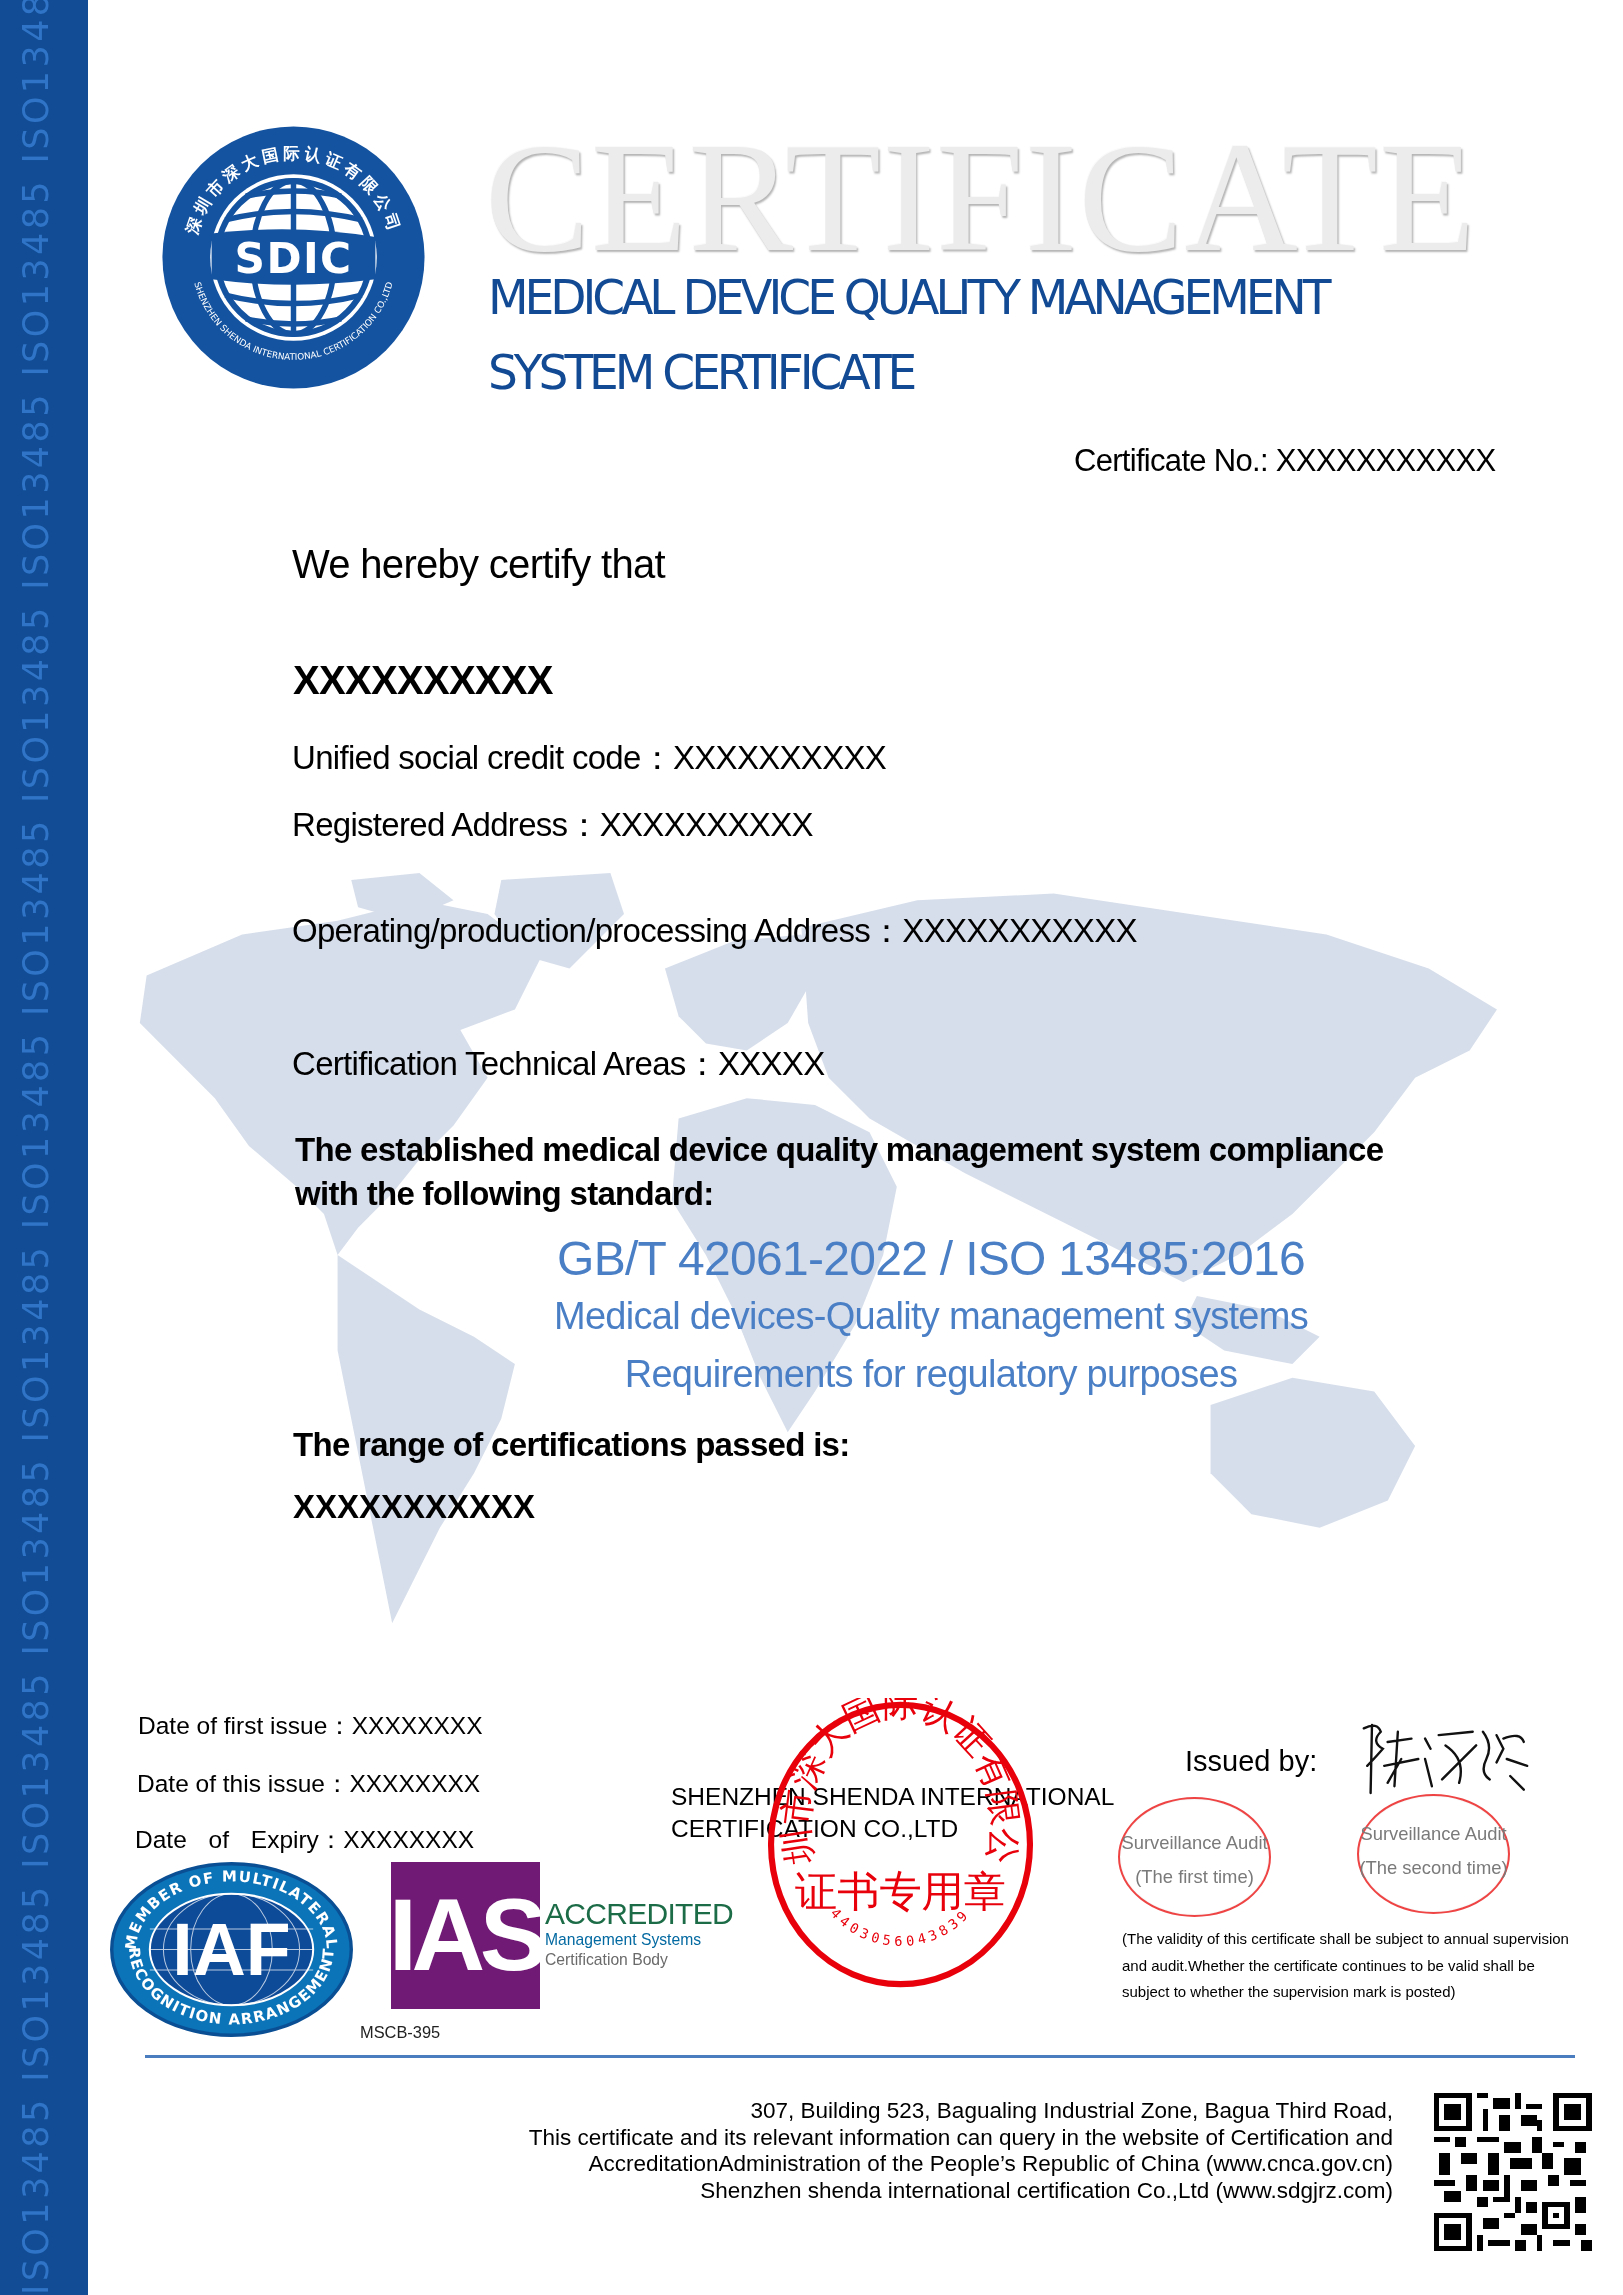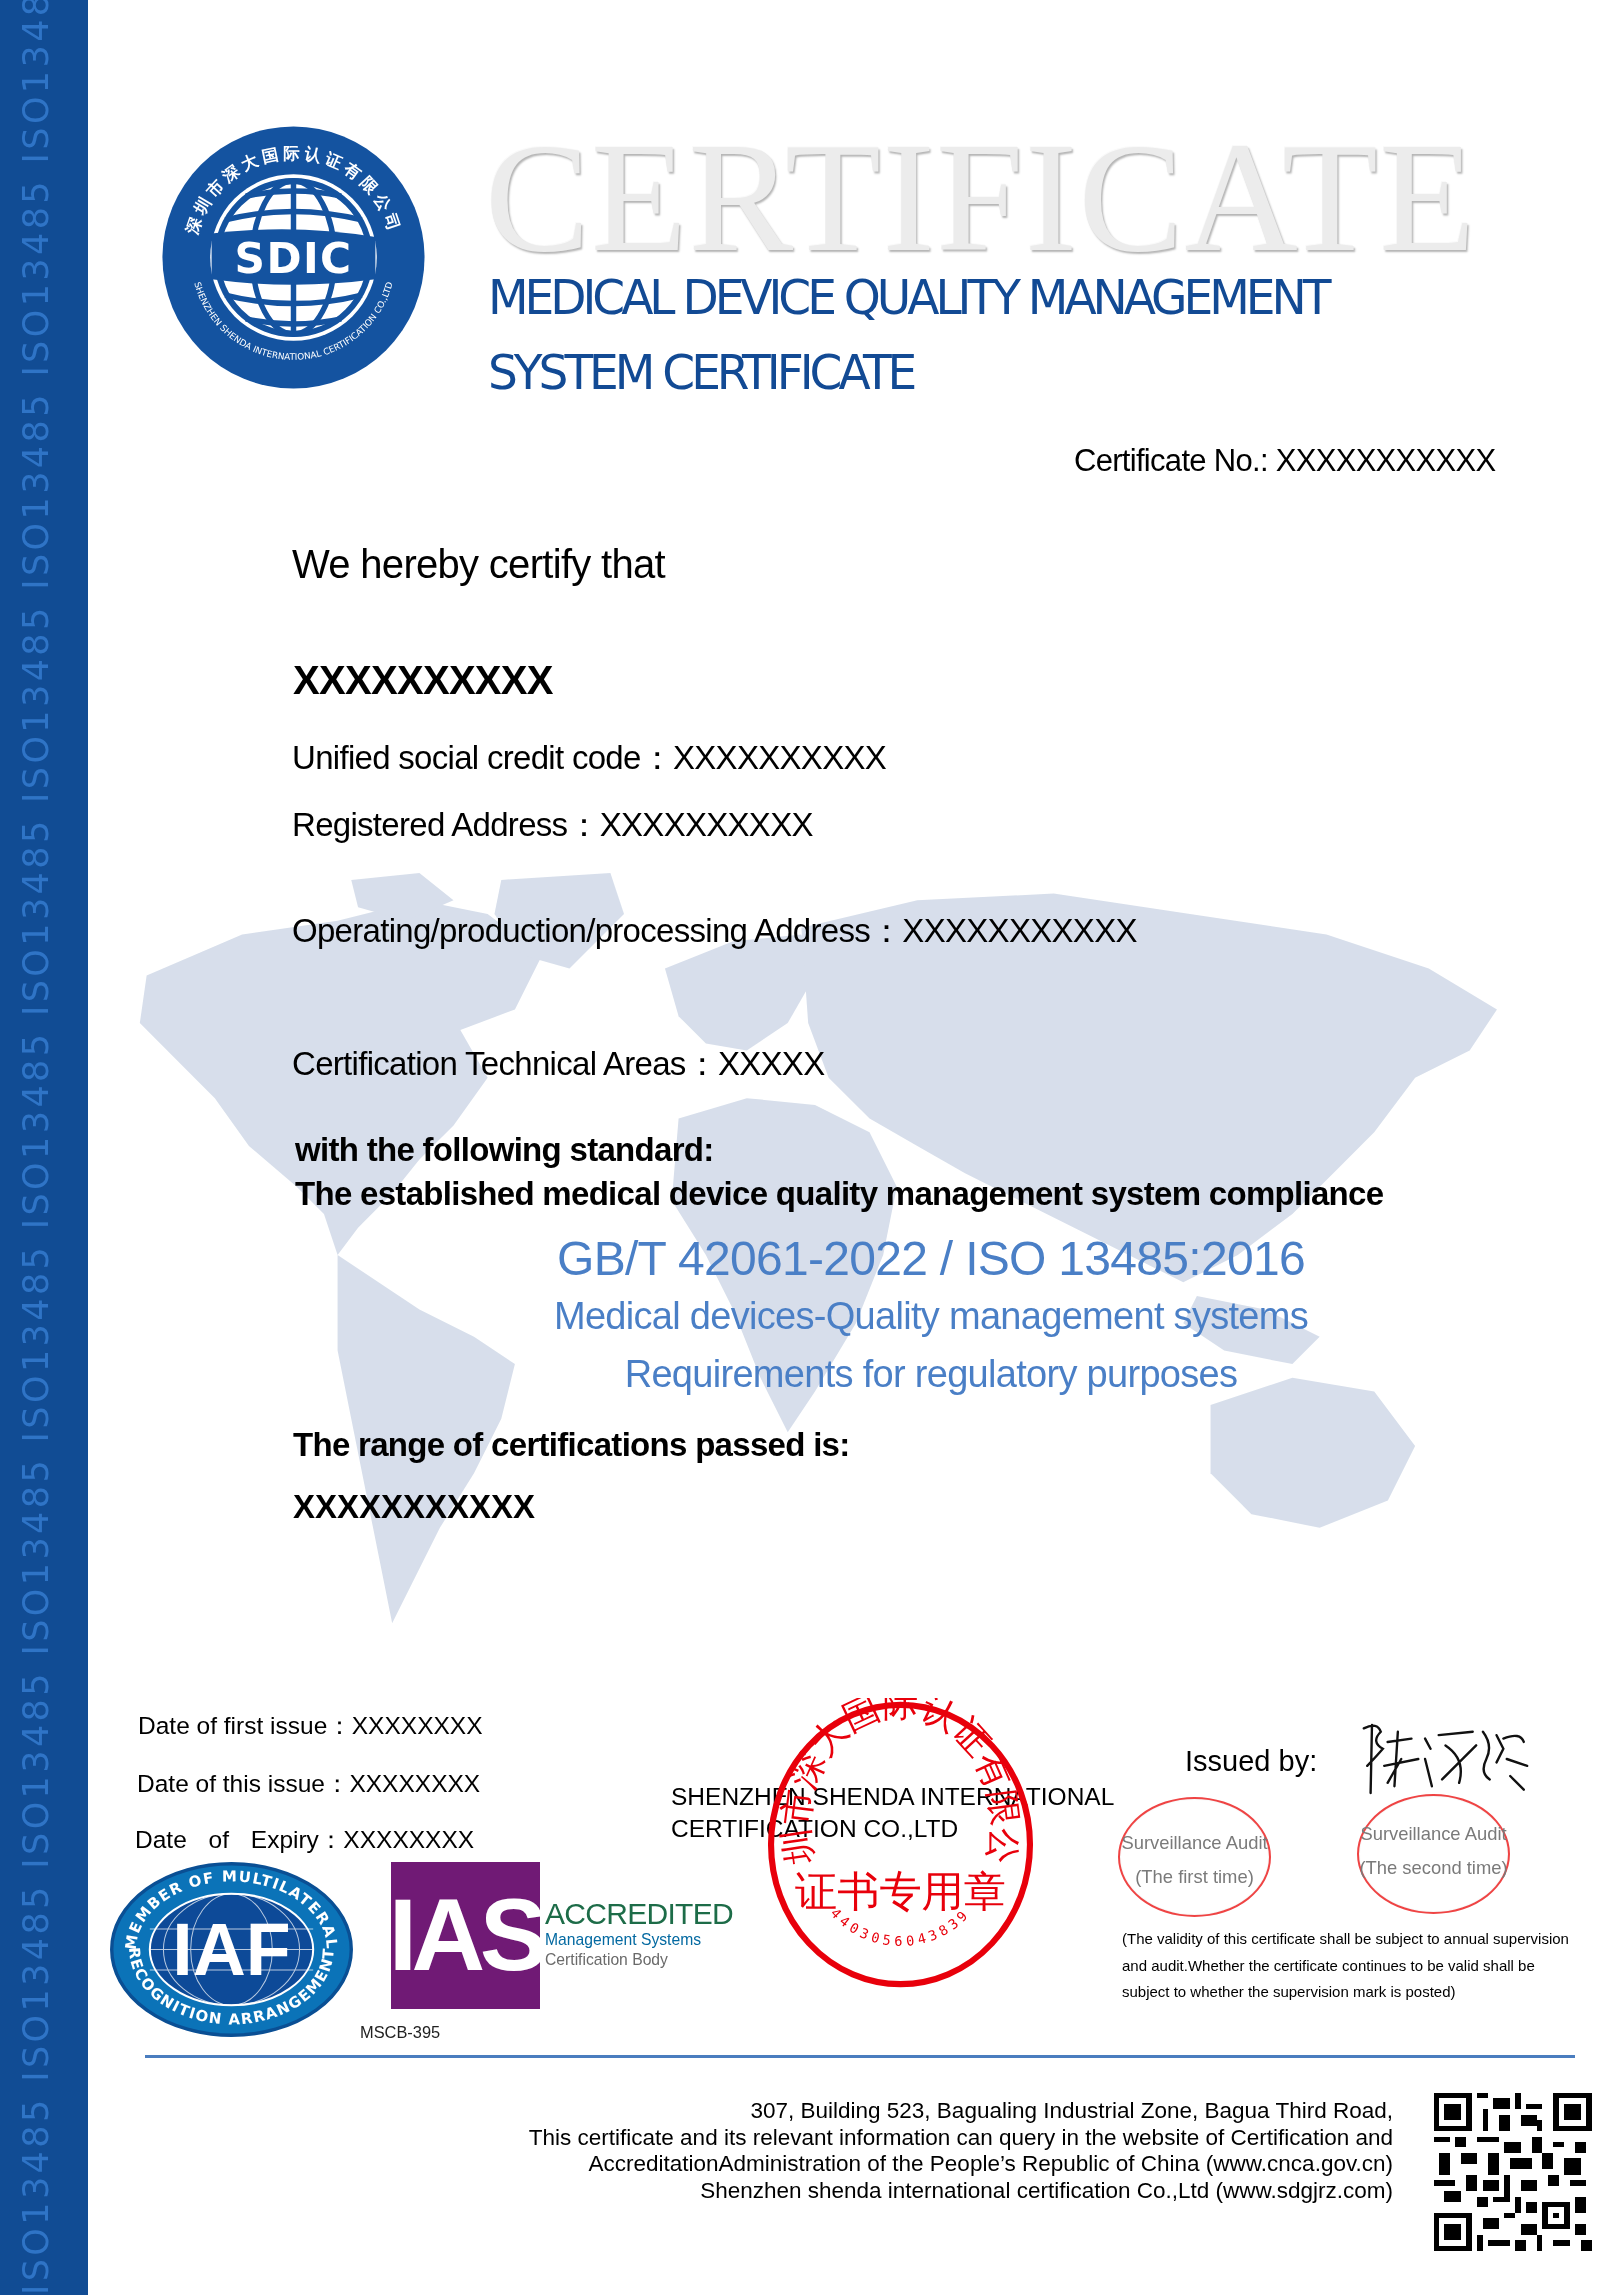--- a/index.html
+++ b/index.html
@@ -149,22 +149,22 @@
   <span>XXXXXXXXXXX</span>
 </div>
 
 <div id="intro" class="abs field">We hereby certify that</div>
 <div id="company-name" class="abs field">XXXXXXXXXX</div>
 <div id="credit-code" class="abs field">Unified social credit code：XXXXXXXXXX</div>
 <div id="reg-address" class="abs field">Registered Address：XXXXXXXXXX</div>
 <div id="op-address" class="abs field">Operating/production/processing Address：XXXXXXXXXXX</div>
 <div id="tech-areas" class="abs field">Certification Technical Areas：XXXXX</div>
 <div id="compliance" class="abs">
+  <div>The established medical device quality management system compliance</div>
   <div>with the following standard:</div>
-  <div>The established medical device quality management system compliance</div>
 </div>
 <div id="std-code" class="abs std">GB/T 42061-2022 / ISO 13485:2016</div>
 <div id="std-desc1" class="abs std">Medical devices-Quality management systems</div>
 <div id="std-desc2" class="abs std">Requirements for regulatory purposes</div>
 <div id="range-label" class="abs">The range of certifications passed is:</div>
 <div id="range-value" class="abs">XXXXXXXXXXX</div>
 
 <div id="date-first" class="abs date">Date of first issue：XXXXXXXX</div>
 <div id="date-this" class="abs date">Date of this issue：XXXXXXXX</div>
 <div id="date-expiry" class="abs date">Date of Expiry：XXXXXXXX</div>

